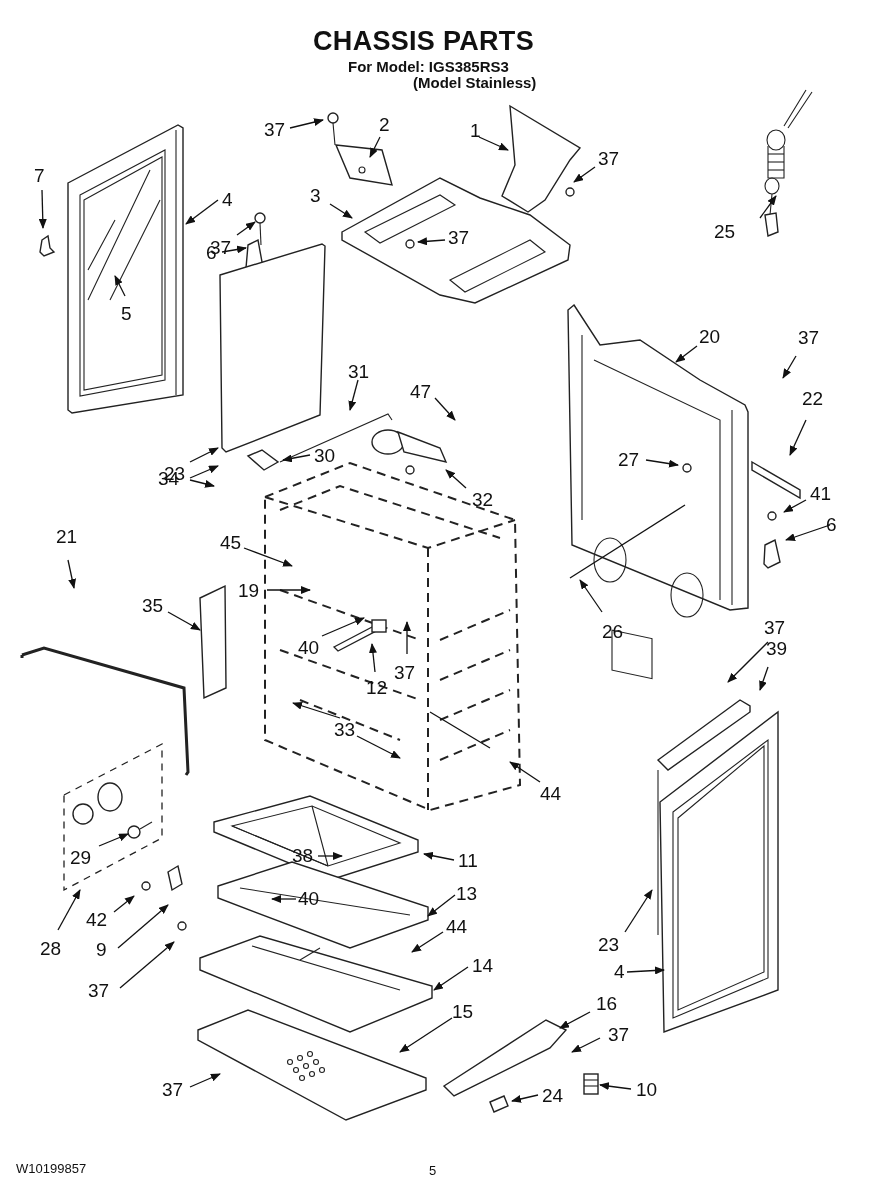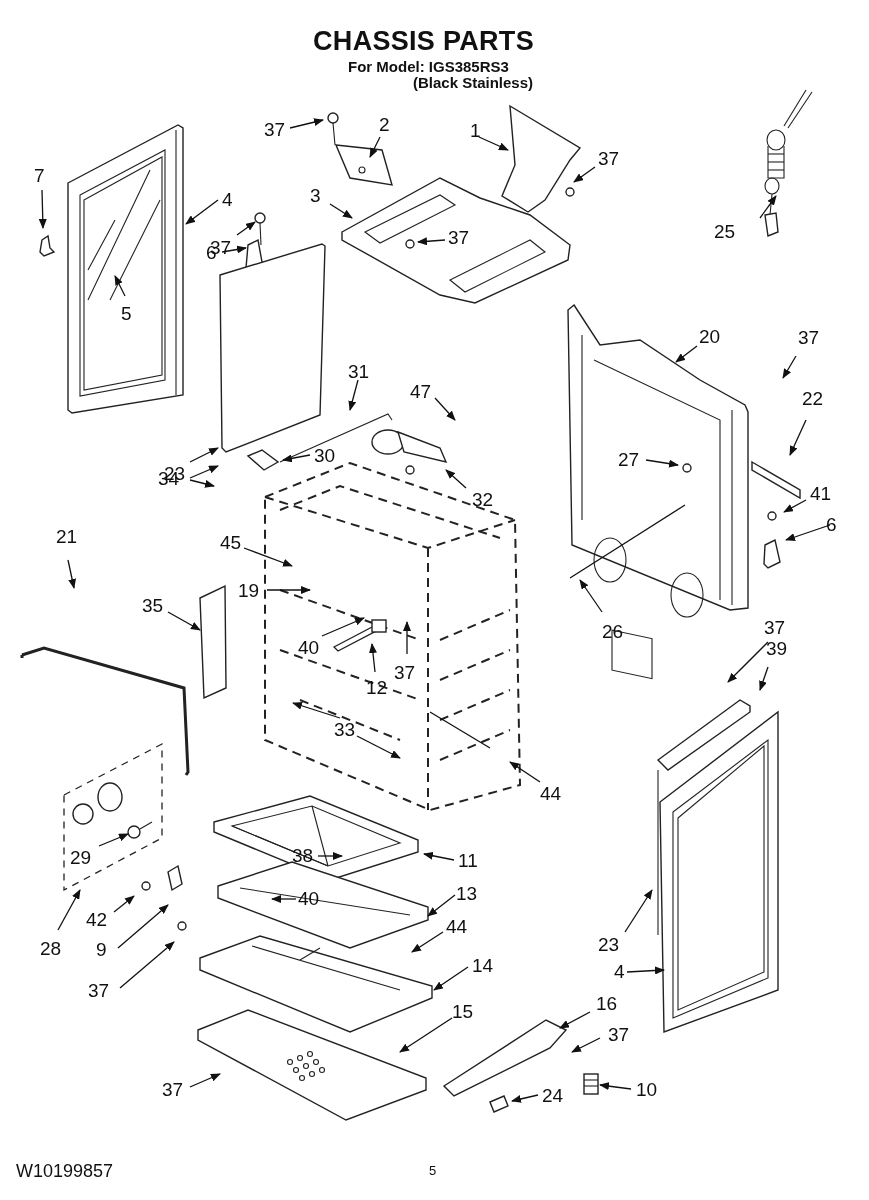--- a/index.html
+++ b/index.html
@@ -2,36 +2,36 @@
 <html><head>
 <meta charset="utf-8">
 <style>
   html, body { margin: 0; padding: 0; background: #ffffff; }
   body { width: 869px; height: 1200px; position: relative; overflow: hidden;
          font-family: "Liberation Sans", sans-serif; color: #111; }
   .title { position: absolute; left: 0; width: 847px; top: 26px; text-align: center;
            font-weight: bold; font-size: 27px; letter-spacing: 0.3px; }
   .subtitle { position: absolute; left: 348px; top: 58px; font-weight: bold; font-size: 15px; line-height: 17px; text-align: right; }
   .subtitle2 { position: absolute; left: 413px; top: 74px; font-weight: bold; font-size: 15px; }
-  .footer-left { position: absolute; left: 16px; top: 1161px; font-size: 18px; }
+  .footer-left { position: absolute; left: 16px; top: 1161px; font-size: 13px; }
   .footer-center { position: absolute; left: 429px; top: 1163px; font-size: 13px; }
   svg.diagram { position: absolute; left: 0; top: 0; }
   .callout { font-family: "Liberation Sans", sans-serif; font-size: 19px; fill: #111; }
   .part { fill: #fff; stroke: #222; stroke-width: 1.4; }
   .thin { fill: none; stroke: #222; stroke-width: 1.1; }
   .dash { fill: none; stroke: #222; stroke-width: 2; stroke-dasharray: 9 6; }
   .leader { stroke: #111; stroke-width: 1.3; fill: none; }
   .arrowhead { fill: #111; }
 </style>
 </head>
 <body>
 
 <div class="title">CHASSIS PARTS</div>
 <div class="subtitle">For Model: IGS385RS3</div>
-<div class="subtitle2">(Black Stainless)</div>
+<div class="subtitle2">(Model Stainless)</div>
 
 <svg class="diagram" width="869" height="1200" viewBox="0 0 869 1200">
   <defs>
     <marker id="ah" markerWidth="10" markerHeight="8" refX="9" refY="4" orient="auto" markerUnits="userSpaceOnUse">
       <path d="M0,0 L10,4 L0,8 Z" class="arrowhead"></path>
     </marker>
   </defs>
 
   <g>
     <path class="part" d="M68,183 L178,125 L183,128 L183,395 L72,413 L68,410 Z"></path>

